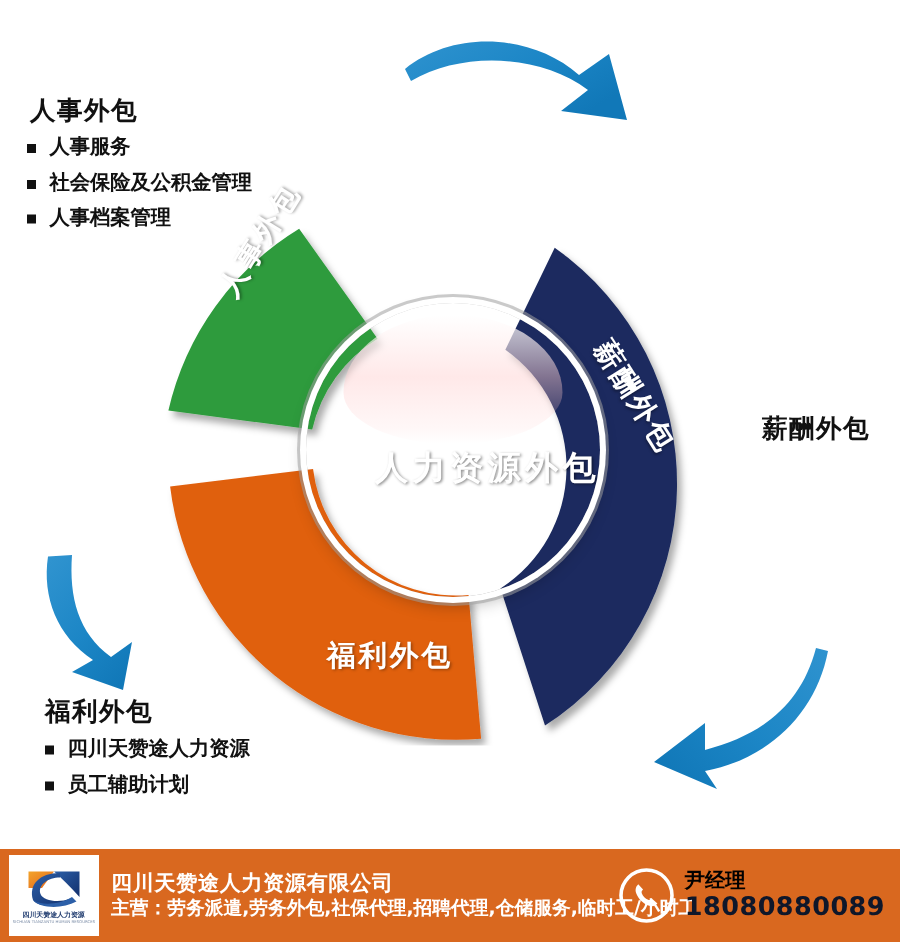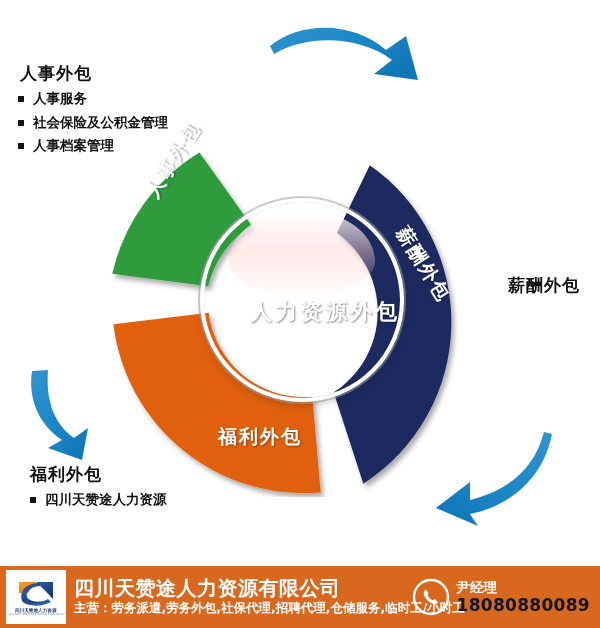--- a/index.html
+++ b/index.html
@@ -191,21 +191,21 @@
     font-size: 2.6px;
     color: #7d8ea8;
     white-space: nowrap;
   }
   #footer-text {
     margin-left: 8px;
     flex: 1 1 auto;
     min-width: 0;
   }
   #footer-company {
-    font-size: 20px;
+    font-size: 14px;
     font-weight: bold;
     color: #ffffff;
     letter-spacing: 0.5px;
     line-height: 1.15;
     white-space: nowrap;
   }
   #footer-tagline {
     font-size: 12.5px;
     font-weight: bold;
     color: #ffffff;
@@ -216,21 +216,21 @@
     display: flex;
     align-items: center;
     margin-right: 10px;
     flex: 0 0 auto;
   }
   #footer-phone-icon { margin-right: 7px; }
   #footer-contact-lines { line-height: 1.2; }
   #footer-contact-name {
     font-size: 13.5px;
     font-weight: bold;
-    color: #ffffff;
+    color: #000000;
     white-space: nowrap;
   }
   #footer-contact-number {
     font-size: 17px;
     font-weight: bold;
     color: #0f172a;
     letter-spacing: 0.3px;
     white-space: nowrap;
   }
 </style>
@@ -348,20 +348,21 @@
   </div>
 
   <div class="block" id="block-salary">
     <div class="block-title">薪酬外包</div>
   </div>
 
   <div class="block" id="block-welfare">
     <div class="block-title">福利外包</div>
     <ul class="block-list">
       <li><span class="bullet"></span><span>四川天赞途人力资源</span></li>
+      <li><span class="bullet"></span><span>员工辅助计划</span></li>
     </ul>
   </div>
 
   <div id="footer">
 
     <div id="footer-logo">
       <svg id="footer-logo-mark" width="40" height="28" viewBox="0 0 40 28" xmlns="http://www.w3.org/2000/svg">
         <linearGradient id="logoOrange" x1="0" y1="0" x2="1" y2="1">
           <stop offset="0" stop-color="#f3a42a"></stop>
           <stop offset="1" stop-color="#e2641c"></stop>

